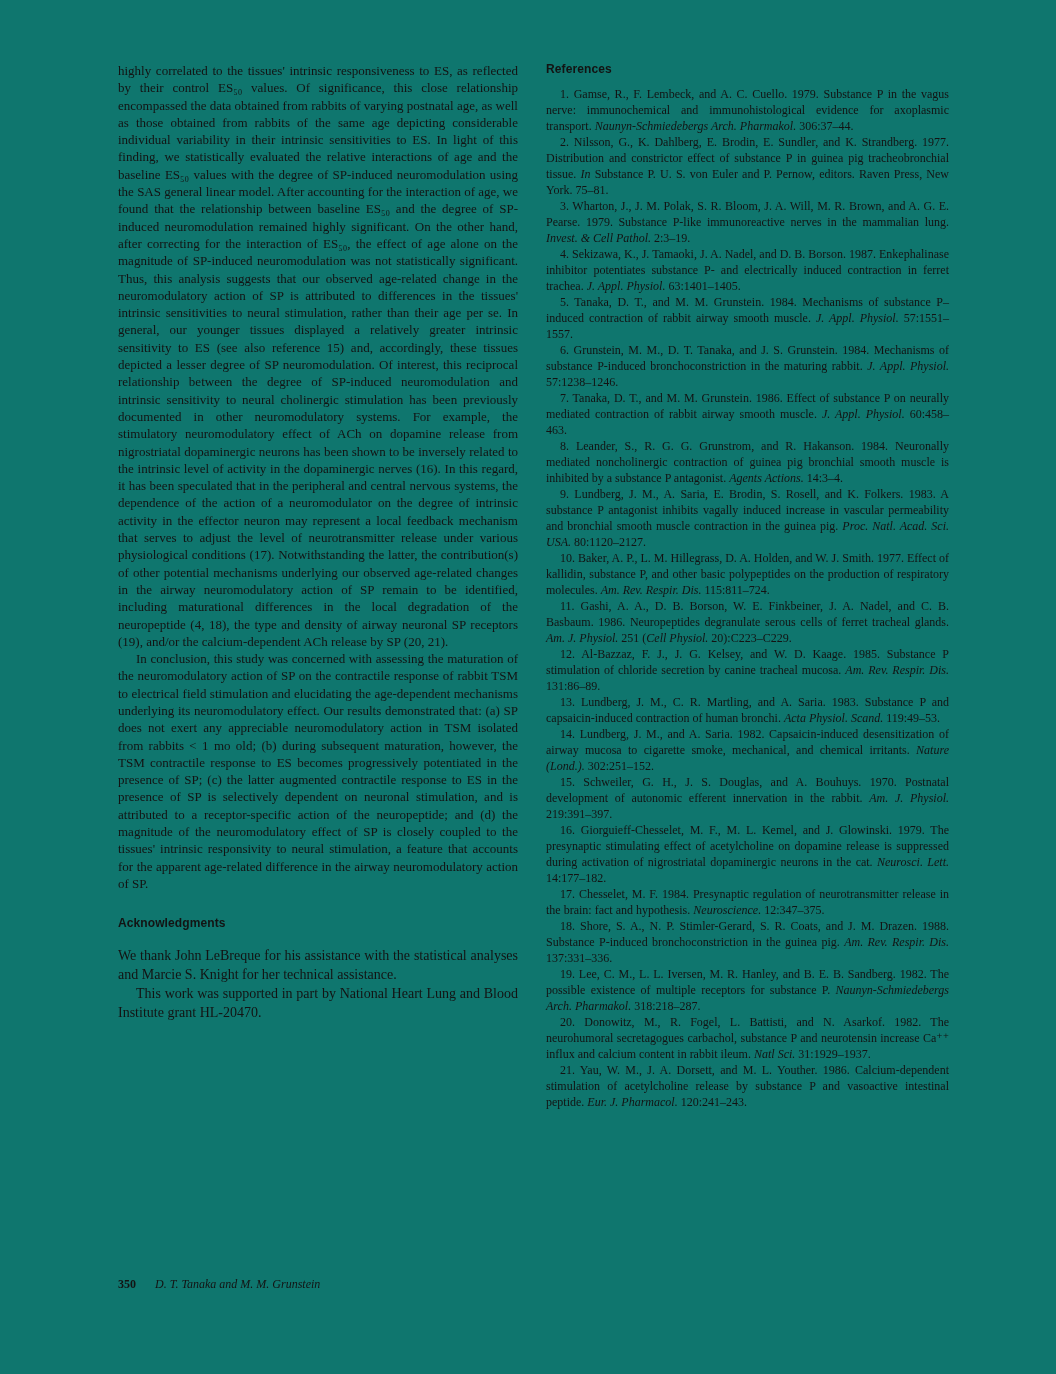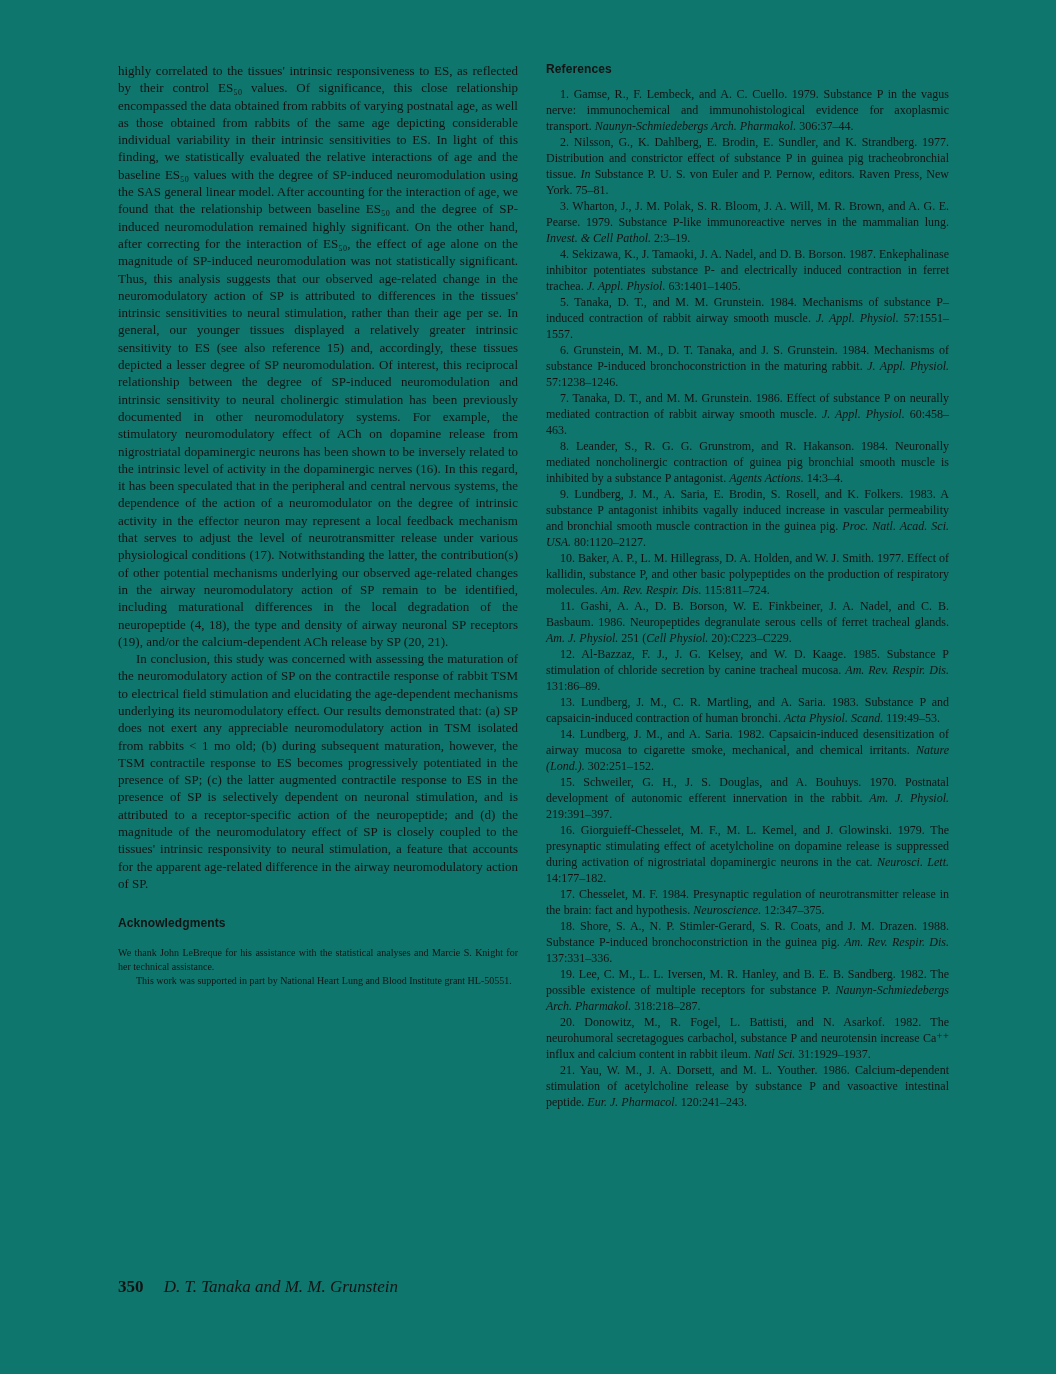--- a/index.html
+++ b/index.html
@@ -29,41 +29,41 @@
   .section-heading {
     font-family: "Liberation Sans", "DejaVu Sans", sans-serif;
     font-size: 12px;
     font-weight: bold;
     letter-spacing: 0.1px;
   }
   .ack-heading { margin-top: 24px; margin-bottom: 16px; }
   .refs-heading { margin-bottom: 10px; }
 
   .ack-para {
-    font-size: 10px;
-    line-height: 14px;
+    font-size: 14px;
+    line-height: 19px;
     text-align: justify;
     text-indent: 18px;
   }
   .ack-para.no-indent { text-indent: 0; }
 
   .references .ref {
     font-size: 12px;
     line-height: 16px;
     text-align: justify;
     text-indent: 14px;
   }
   .ref i { font-style: italic; }
 
   .footer {
     position: absolute;
     left: 118px;
     top: 1277px;
     width: 400px;
-    font-size: 17px;
+    font-size: 12px;
     white-space: nowrap;
   }
   .page-number {
     font-weight: bold;
     font-family: "Liberation Serif", "DejaVu Serif", serif;
   }
   .running-authors {
     font-style: italic;
     margin-left: 16px;
   }
@@ -76,21 +76,21 @@
   <div class="col col-left">
     <div class="discussion">
         <p class="body-para no-indent">highly correlated to the tissues' intrinsic responsiveness to ES, as reflected by their control ES₅₀ values. Of significance, this close relationship encompassed the data obtained from rabbits of varying postnatal age, as well as those obtained from rabbits of the same age depicting considerable individual variability in their intrinsic sensitivities to ES. In light of this finding, we statistically evaluated the relative interactions of age and the baseline ES₅₀ values with the degree of SP-induced neuromodulation using the SAS general linear model. After accounting for the interaction of age, we found that the relationship between baseline ES₅₀ and the degree of SP-induced neuromodulation remained highly significant. On the other hand, after correcting for the interaction of ES₅₀, the effect of age alone on the magnitude of SP-induced neuromodulation was not statistically significant. Thus, this analysis suggests that our observed age-related change in the neuromodulatory action of SP is attributed to differences in the tissues' intrinsic sensitivities to neural stimulation, rather than their age per se. In general, our younger tissues displayed a relatively greater intrinsic sensitivity to ES (see also reference 15) and, accordingly, these tissues depicted a lesser degree of SP neuromodulation. Of interest, this reciprocal relationship between the degree of SP-induced neuromodulation and intrinsic sensitivity to neural cholinergic stimulation has been previously documented in other neuromodulatory systems. For example, the stimulatory neuromodulatory effect of ACh on dopamine release from nigrostriatal dopaminergic neurons has been shown to be inversely related to the intrinsic level of activity in the dopaminergic nerves (16). In this regard, it has been speculated that in the peripheral and central nervous systems, the dependence of the action of a neuromodulator on the degree of intrinsic activity in the effector neuron may represent a local feedback mechanism that serves to adjust the level of neurotransmitter release under various physiological conditions (17). Notwithstanding the latter, the contribution(s) of other potential mechanisms underlying our observed age-related changes in the airway neuromodulatory action of SP remain to be identified, including maturational differences in the local degradation of the neuropeptide (4, 18), the type and density of airway neuronal SP receptors (19), and/or the calcium-dependent ACh release by SP (20, 21).</p>
         <p class="body-para">In conclusion, this study was concerned with assessing the maturation of the neuromodulatory action of SP on the contractile response of rabbit TSM to electrical field stimulation and elucidating the age-dependent mechanisms underlying its neuromodulatory effect. Our results demonstrated that: (a) SP does not exert any appreciable neuromodulatory action in TSM isolated from rabbits &lt; 1 mo old; (b) during subsequent maturation, however, the TSM contractile response to ES becomes progressively potentiated in the presence of SP; (c) the latter augmented contractile response to ES in the presence of SP is selectively dependent on neuronal stimulation, and is attributed to a receptor-specific action of the neuropeptide; and (d) the magnitude of the neuromodulatory effect of SP is closely coupled to the tissues' intrinsic responsivity to neural stimulation, a feature that accounts for the apparent age-related difference in the airway neuromodulatory action of SP.</p>
       </div>
 
     <h2 class="section-heading ack-heading">Acknowledgments</h2>
 
     <div class="acknowledgments">
         <p class="ack-para no-indent">We thank John LeBreque for his assistance with the statistical analyses and Marcie S. Knight for her technical assistance.</p>
-        <p class="ack-para">This work was supported in part by National Heart Lung and Blood Institute grant HL-50551.</p>
+        <p class="ack-para">This work was supported in part by National Heart Lung and Blood Institute grant HL-20470.</p>
       </div>
   </div>
 
   <div class="col col-right">
     <h2 class="section-heading refs-heading">References</h2>
 
     <div class="references">
         <p class="ref"><span>1. Gamse, R., F. Lembeck, and A. C. Cuello. 1979. Substance P in the vagus nerve: immunochemical and immunohistological evidence for axoplasmic transport. </span><i>Naunyn-Schmiedebergs Arch. Pharmakol.</i><span> 306:37–44.</span></p>
         <p class="ref"><span>2. Nilsson, G., K. Dahlberg, E. Brodin, E. Sundler, and K. Strandberg. 1977. Distribution and constrictor effect of substance P in guinea pig tracheobronchial tissue. </span><i>In</i><span> Substance P. U. S. von Euler and P. Pernow, editors. Raven Press, New York. 75–81.</span></p>
         <p class="ref"><span>3. Wharton, J., J. M. Polak, S. R. Bloom, J. A. Will, M. R. Brown, and A. G. E. Pearse. 1979. Substance P-like immunoreactive nerves in the mammalian lung. </span><i>Invest. &amp; Cell Pathol.</i><span> 2:3–19.</span></p>

